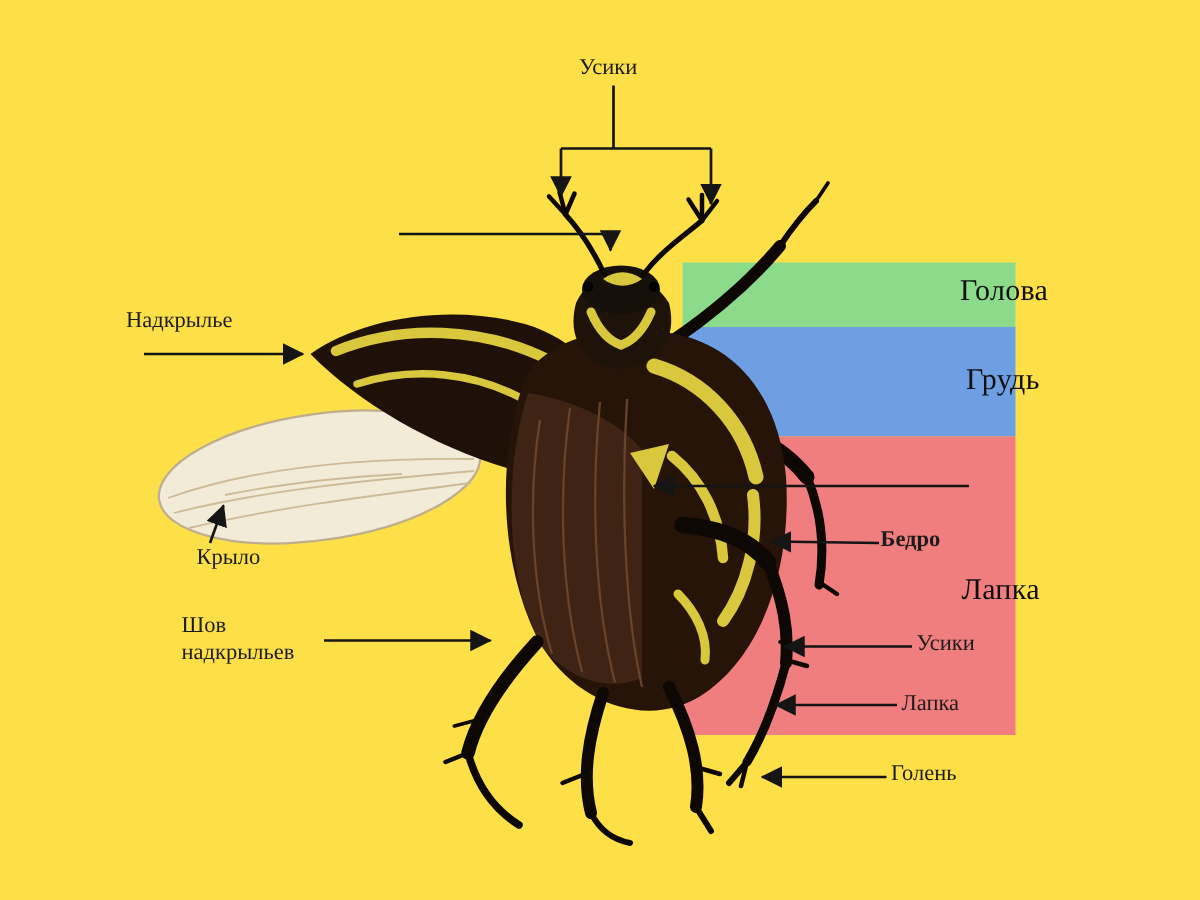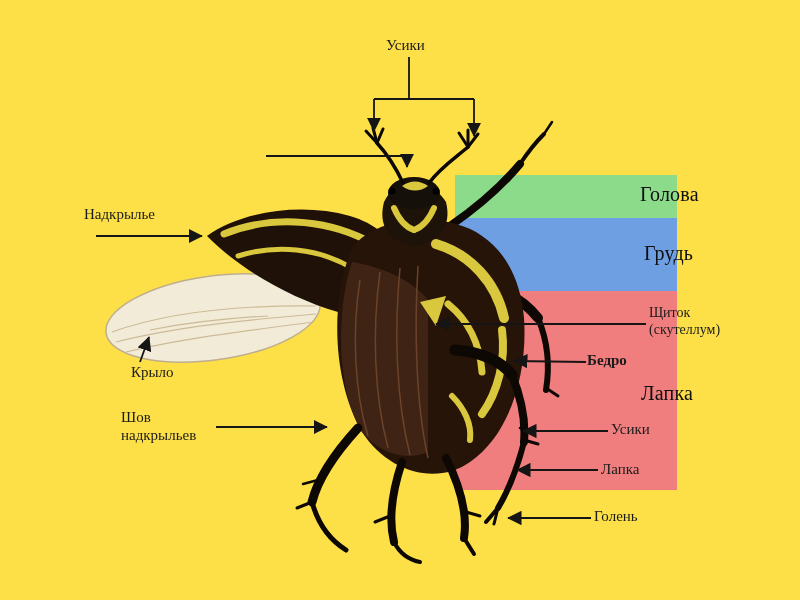--- a/index.html
+++ b/index.html
@@ -145,21 +145,20 @@
       <path d="M 608,431 L 523,431" marker-end="url(#ah)"></path>
       <path d="M 598,470 L 517,470" marker-end="url(#ah)"></path>
       <path d="M 591,518 L 508,518" marker-end="url(#ah)"></path>
     </g>
   </svg>
 
   <div class="lbl" style="left:386px; top:37px;">Усики</div>
   <div class="lbl" style="left:84px;  top:206px;">Надкрылье</div>
   <div class="lbl" style="left:115px; top:364px;margin-left:16px;">Крыло</div>
   <div class="lbl" style="left:121px; top:409px; width:100px;">Шов надкрыльев</div>
-  <div class="lbl small" style="left:649px; top:305px; width:104px;">Щиток (скутеллум)</div>
   <div class="lbl" style="left:587px; top:352px;font-weight:bold;">Бедро</div>
   <div class="lbl" style="left:611px; top:421px;">Усики</div>
   <div class="lbl" style="left:601px; top:461px;">Лапка</div>
   <div class="lbl" style="left:594px; top:508px;">Голень</div>
 
   <div class="region-lbl" style="left:640px; top:183px;text-align:center;">Голова</div>
   <div class="region-lbl" style="left:644px; top:242px;">Грудь</div>
   <div class="region-lbl" style="left:641px; top:382px;">Лапка</div>
 
 </div>

